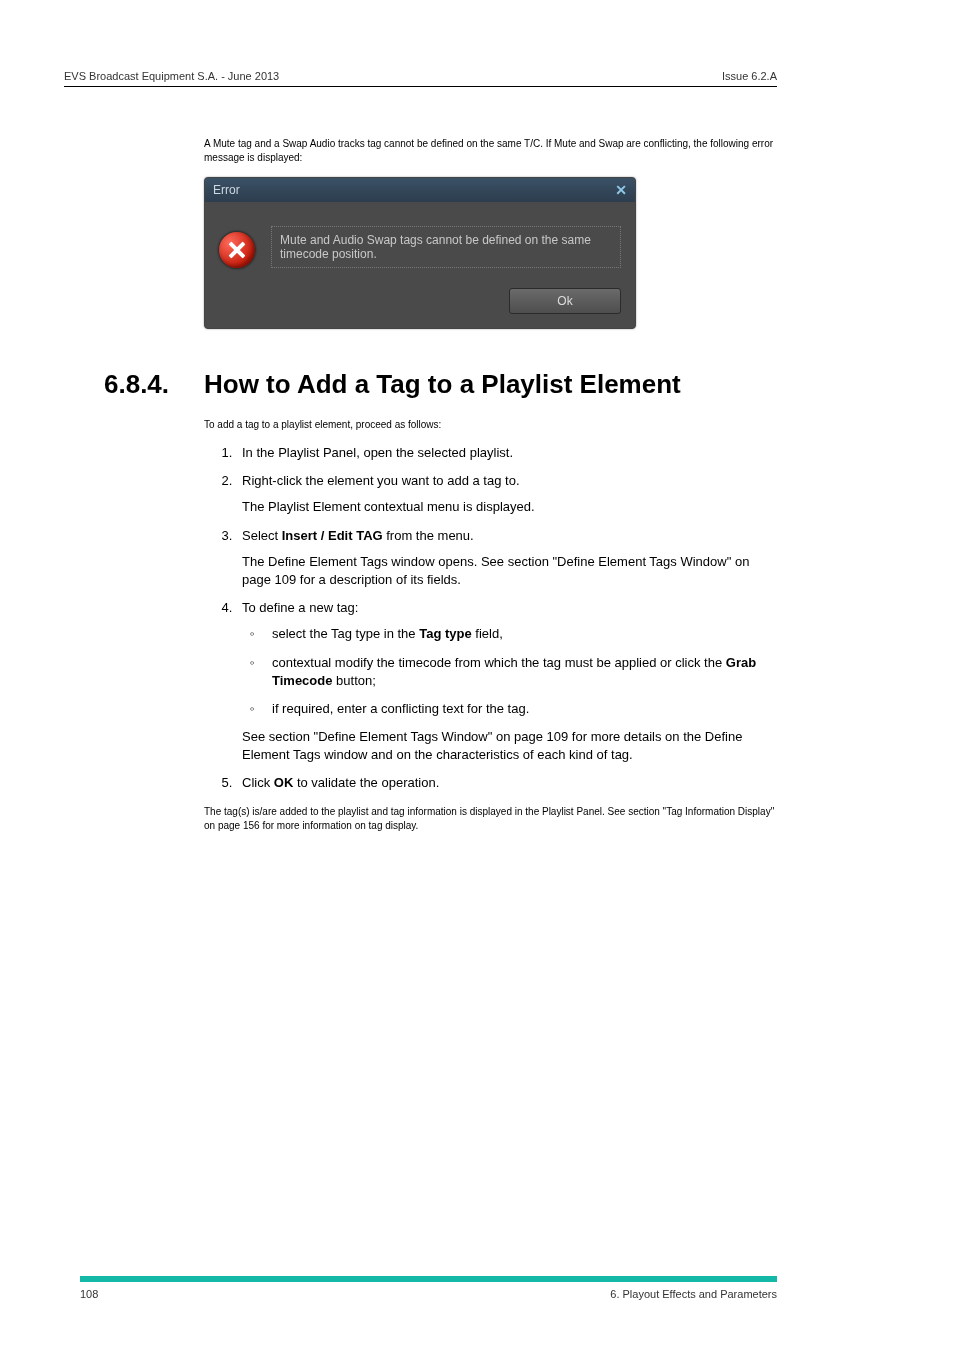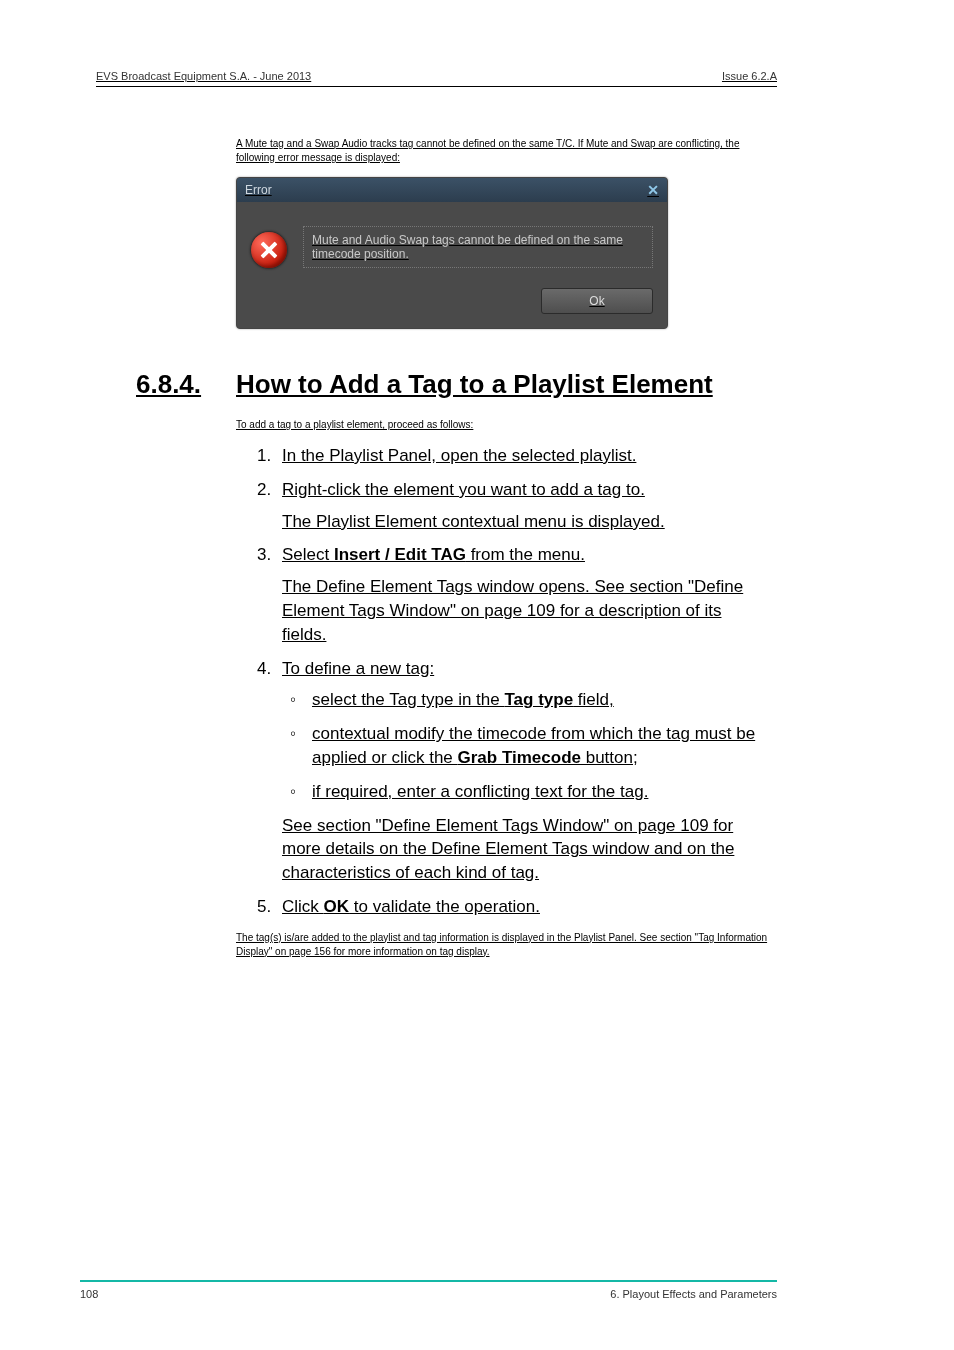--- a/index.html
+++ b/index.html
@@ -7,22 +7,21 @@
     padding: 0;
     font-family: Arial, Helvetica, sans-serif;
     background: #fff;
     color: #000;
   }
   .page {
     width: 857px;
     height: 1350px;
     position: relative;
     box-sizing: border-box;
-    padding: 70px 80px 50px 96px;
-    text-decoration: underline;
+    padding: 70px 80px 50px 64px;
   }
   .header {
     display: flex;
     justify-content: space-between;
     font-size: 11px;
     color: #333;
     border-bottom: 1px solid #000;
     padding-bottom: 4px;
     margin-bottom: 50px;
   }
@@ -43,23 +42,23 @@
     font-size: 26px;
     font-weight: bold;
   }
   .body-text {
     font-size: 10px;
     line-height: 1.4;
     margin: 0 0 12px 0;
     padding-left: 100px;
   }
   ol.steps {
-    font-size: 17px;
+    font-size: 13px;
     line-height: 1.4;
-    margin: 12px;
+    margin: 4px;
     padding-left: 128px;
   }
   ol.steps > li {
     margin-bottom: 10px;
     padding-left: 6px;
   }
   ol.steps > li > p {
     margin: 8px 0 0 0;
   }
   ul.sub {
@@ -155,21 +154,21 @@
     width: 110px;
     text-align: center;
     cursor: pointer;
   }
 
   .footer {
     position: absolute;
     left: 80px;
     right: 80px;
     bottom: 50px;
-    border-top: 2px solid #14b8a6;
+    border-top: 6px solid #14b8a6;
     padding-top: 6px;
     display: flex;
     justify-content: space-between;
     font-size: 11px;
     color: #333;
   }
 </style>
 </head>
 <body>
 

